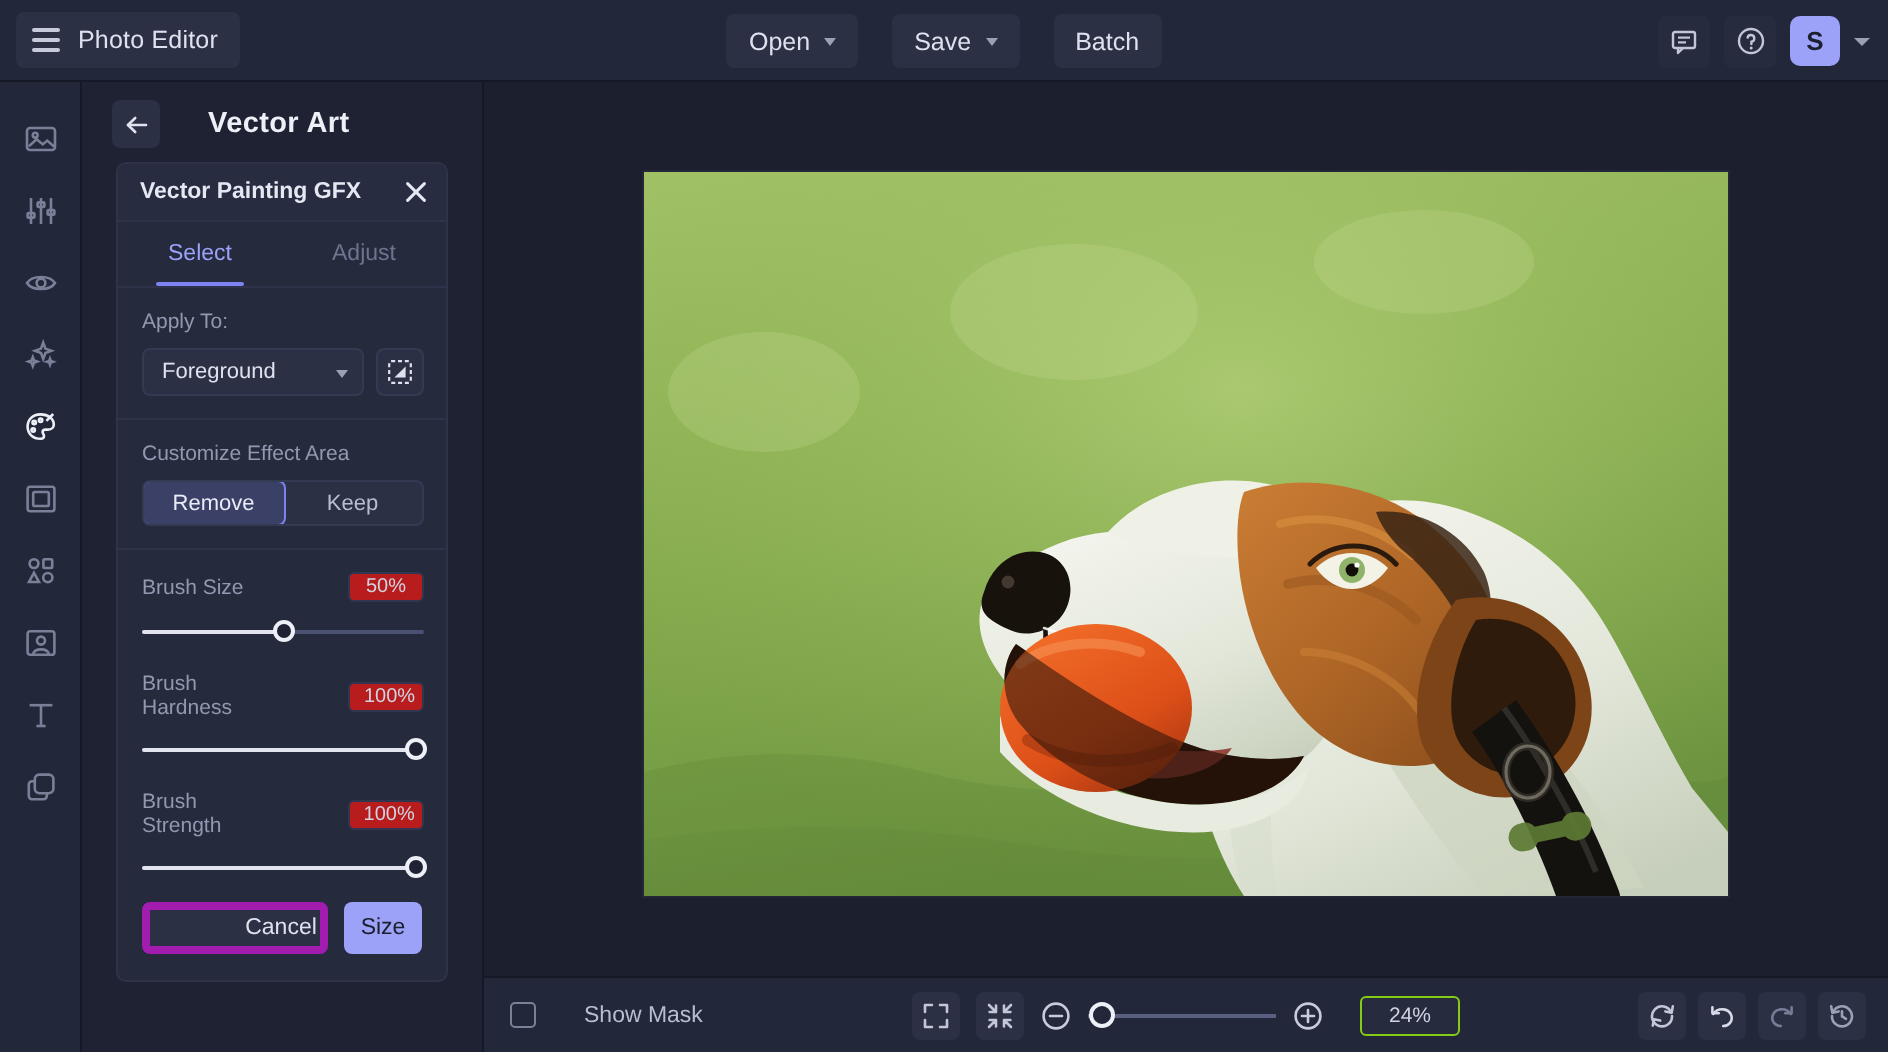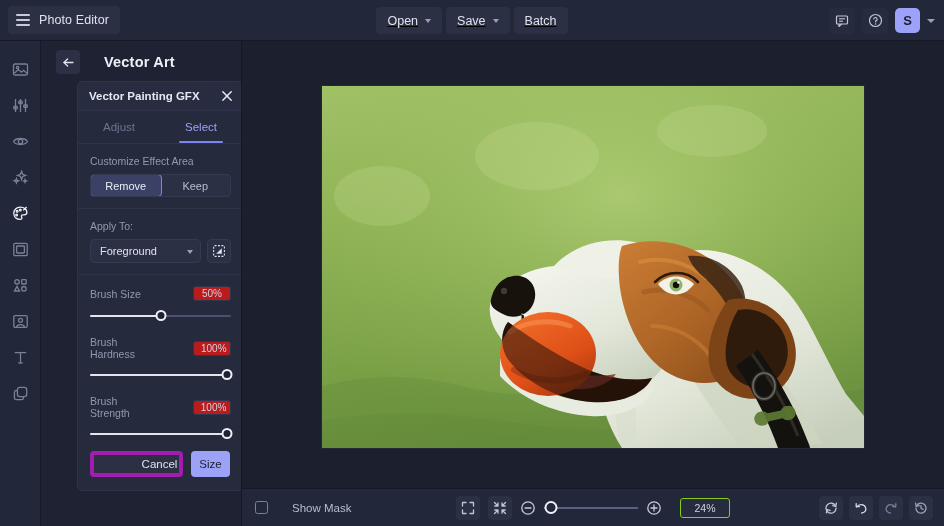--- a/index.html
+++ b/index.html
@@ -24,23 +24,22 @@
     height: 28px; padding: 0 11px 0 8px;
     background: #2b3045; border-radius: 4px;
     cursor: pointer;
   }
   .burger { display: flex; flex-direction: column; gap: 3px; width: 14px; }
   .burger i { display: block; height: 2px; width: 14px; background: #c7cada; border-radius: 1px; }
   .menu-label { color: #dfe2ee; font-size: 12.5px; letter-spacing: .1px; }
 
   .tb-center {
     position: absolute; left: 0; right: 0; top: 0; height: 41px;
-    display: flex; align-items: center; justify-content: center; gap: 4px;
+    display: flex; align-items: center; justify-content: center; gap: 17px;
     pointer-events: none;
-    text-decoration: underline;
   }
   .tb-center > * { pointer-events: auto; }
   .tb-btn {
     display: flex; align-items: center; gap: 7px;
     height: 27px; padding: 0 11px;
     background: #2b3045; border-radius: 4px;
     color: #dfe2ee; font-size: 12.5px; cursor: pointer;
   }
   .chev {
     width: 0; height: 0; border-left: 3.5px solid transparent;
@@ -105,21 +104,20 @@
     display: flex; align-items: center; justify-content: center; cursor: pointer;
   }
   .panel-title { color: #eef0f7; font-size: 14.5px; font-weight: bold; letter-spacing: .2px; }
 
   .card {
     position: absolute; left: 17px; top: 40px; width: 166px;
     background: #252a3d;
     border-radius: 5px;
     border: 1px solid #2e3349;
     overflow: hidden;
-    margin-left: 19px;
   }
   .card-head {
     display: flex; align-items: center; justify-content: space-between;
     height: 29px; padding: 0 8px 0 11px;
     background: #272c40;
     border-bottom: 1px solid #2e3349;
   }
   .card-title { color: #e5e8f2; font-size: 11.5px; font-weight: bold; }
   .x-btn { width: 14px; height: 14px; cursor: pointer; }
 
@@ -399,45 +397,45 @@
         <div class="card-title">Vector Painting GFX</div>
         <div class="x-btn">
           <svg width="14" height="14" viewBox="0 0 14 14">
             <line x1="2.8" y1="2.8" x2="11.2" y2="11.2" stroke="#e5e8f2" stroke-width="1.5" stroke-linecap="round"></line>
             <line x1="11.2" y1="2.8" x2="2.8" y2="11.2" stroke="#e5e8f2" stroke-width="1.5" stroke-linecap="round"></line>
           </svg>
         </div>
       </div>
 
       <div class="tabs">
+        <div class="tab active">Select</div>
         <div class="tab">Adjust</div>
-        <div class="tab active">Select</div>
-      </div>
-
-      <div class="sect sect-div">
-        <div class="lbl">Customize Effect Area</div>
-        <div class="seg">
-          <div class="seg-b active">Remove</div>
-          <div class="seg-b">Keep</div>
-        </div>
       </div>
 
       <div class="sect sect-div">
         <div class="lbl">Apply To:</div>
         <div class="row">
           <div class="select">
             <span>Foreground</span>
             <span class="chev"></span>
           </div>
           <div class="sq-btn">
             <svg width="14" height="14" viewBox="0 0 14 14">
               <rect x="1.6" y="1.6" width="10.8" height="10.8" rx="1" fill="none" stroke="#dfe2ee" stroke-width="1.1" stroke-dasharray="2 1.4"></rect>
               <path d="M4.2 9.8 L9.8 4.2 L9.8 9.8 Z" fill="#dfe2ee"></path>
             </svg>
           </div>
+        </div>
+      </div>
+
+      <div class="sect sect-div">
+        <div class="lbl">Customize Effect Area</div>
+        <div class="seg">
+          <div class="seg-b active">Remove</div>
+          <div class="seg-b">Keep</div>
         </div>
       </div>
 
       <div class="sect" style="padding-bottom:0;">
 
         <div class="slider-block">
           <div class="slider-top">
             <span class="slider-name">Brush Size</span>
             <span class="slider-val">50%</span>
           </div>

